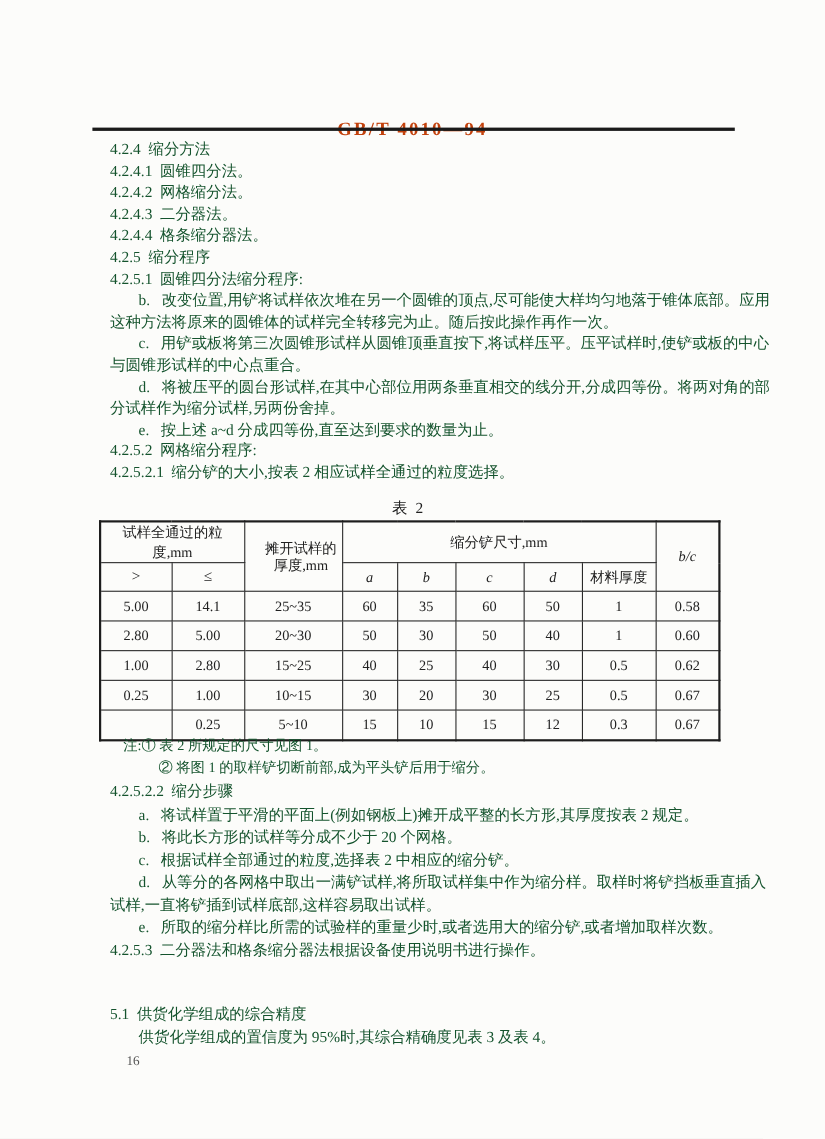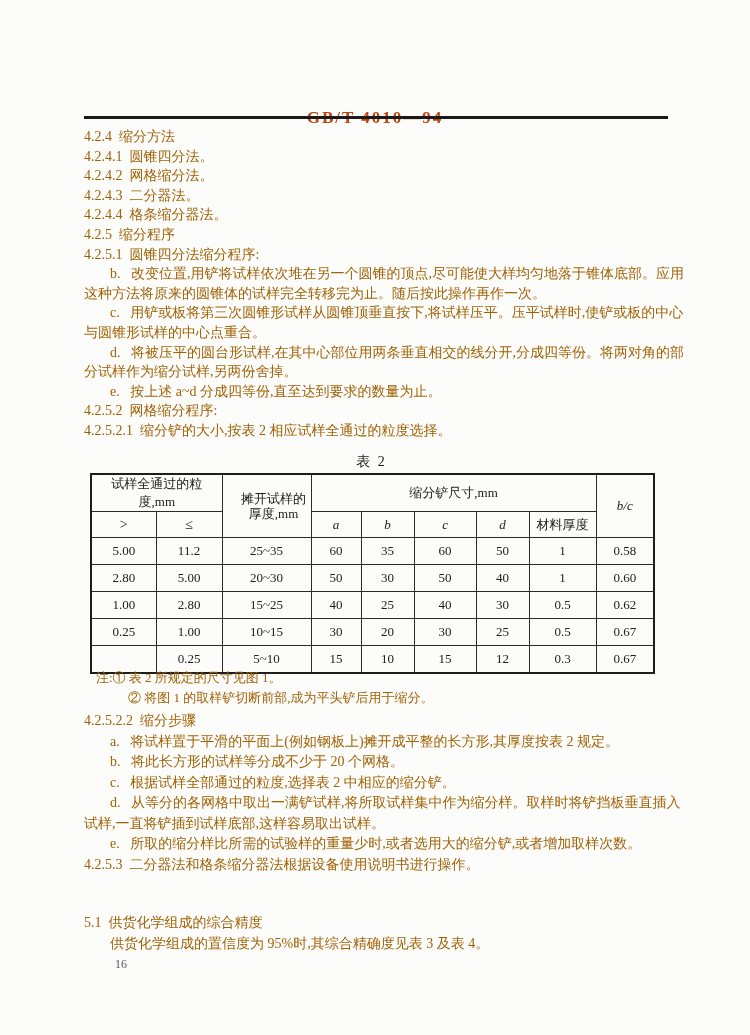--- a/index.html
+++ b/index.html
@@ -16,21 +16,21 @@
     position:absolute; top:108px; left:0; width:750px;
     text-align:center; font-size:17px; font-weight:bold; letter-spacing:2px;
     color:#c2410c;
   }
   .header-rule {
     position:absolute; top:116px; left:84px; width:584px; height:3px;
     background:#1a1a1a;
   }
   .textblock { position:absolute; left:84px; width:640px; }
   .line {
-    white-space:pre; font-size:14px; color:#a16207;
+    white-space:pre; font-size:14px; color:#14532d;margin-left:16px;
   }
   .blockA .line { line-height:19.6px; height:19.6px; }
   .blockB .line { line-height:20.5px; height:20.5px; }
   .blockC .line { line-height:21px; height:21px; }
   .ind { padding-left:26px; }
   .note-block { position:absolute; left:84px; width:640px; }
   .note-block .line { line-height:19.5px; height:19.5px; font-size:13px; }
   .n1 { padding-left:12px; }
   .n2 { padding-left:44px; }
   .tbl-caption {
@@ -118,21 +118,21 @@
         <th class="itl">a</th>
         <th class="itl">b</th>
         <th class="itl">c</th>
         <th class="itl">d</th>
         <th>材料厚度</th>
       </tr>
     </thead>
     <tbody>
       <tr>
         <td>5.00</td>
-        <td>11.2</td>
+        <td>14.1</td>
         <td>25~35</td>
         <td>60</td>
         <td>35</td>
         <td>60</td>
         <td>50</td>
         <td>1</td>
         <td>0.58</td>
       </tr>
       <tr>
         <td>2.80</td>

